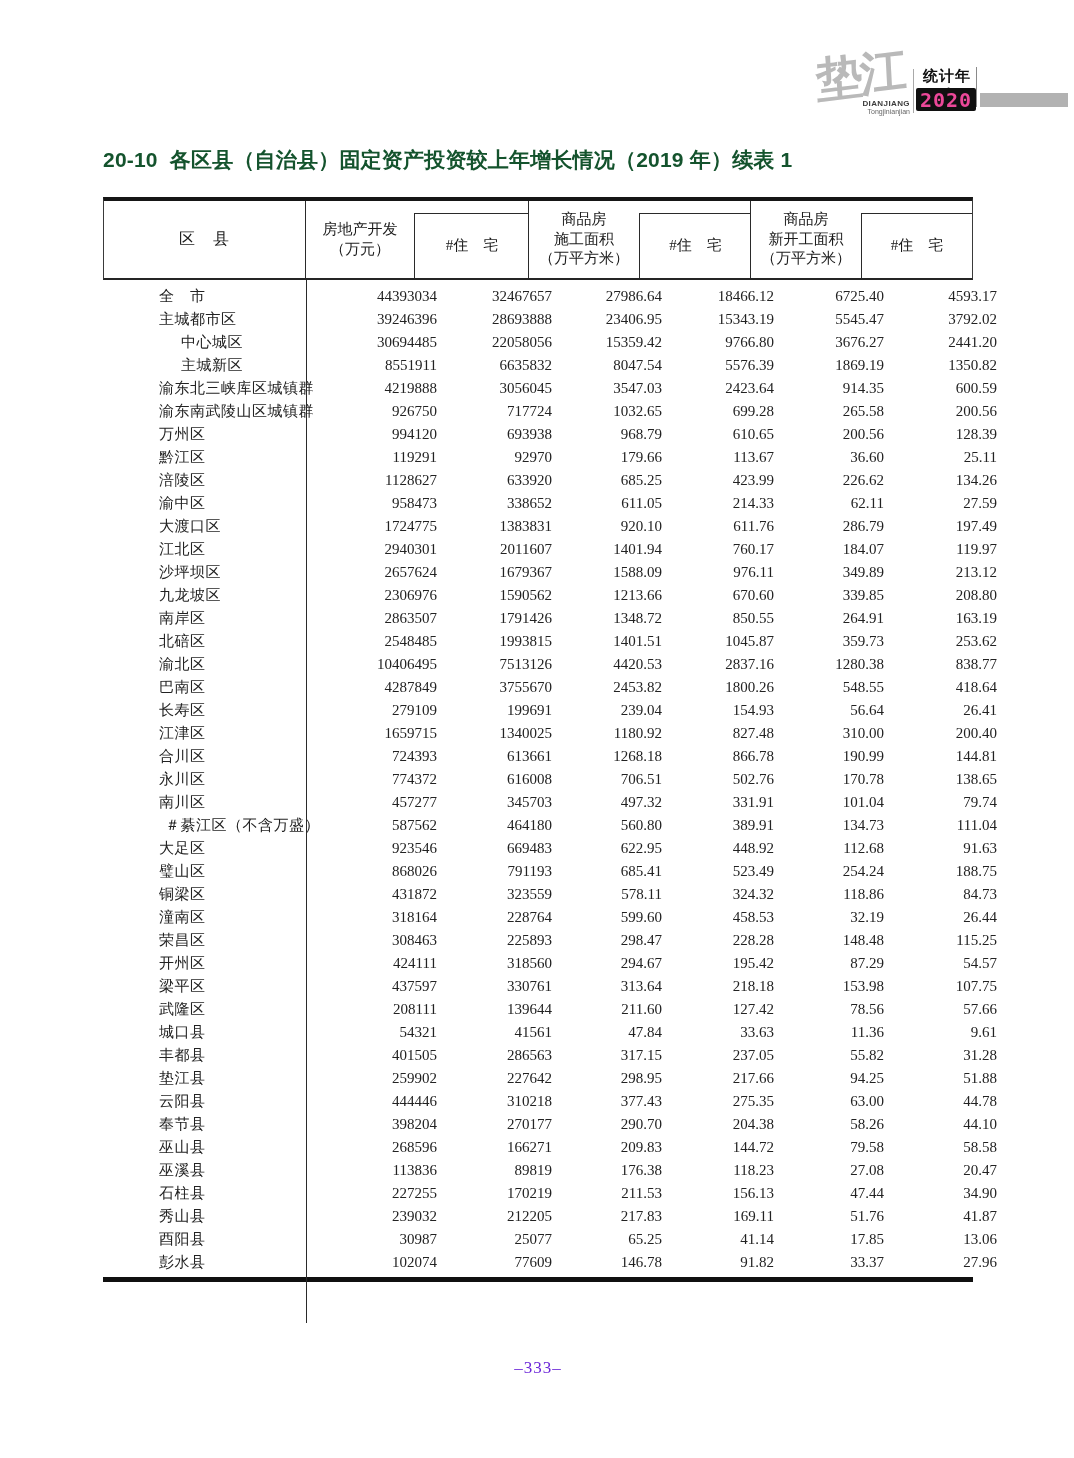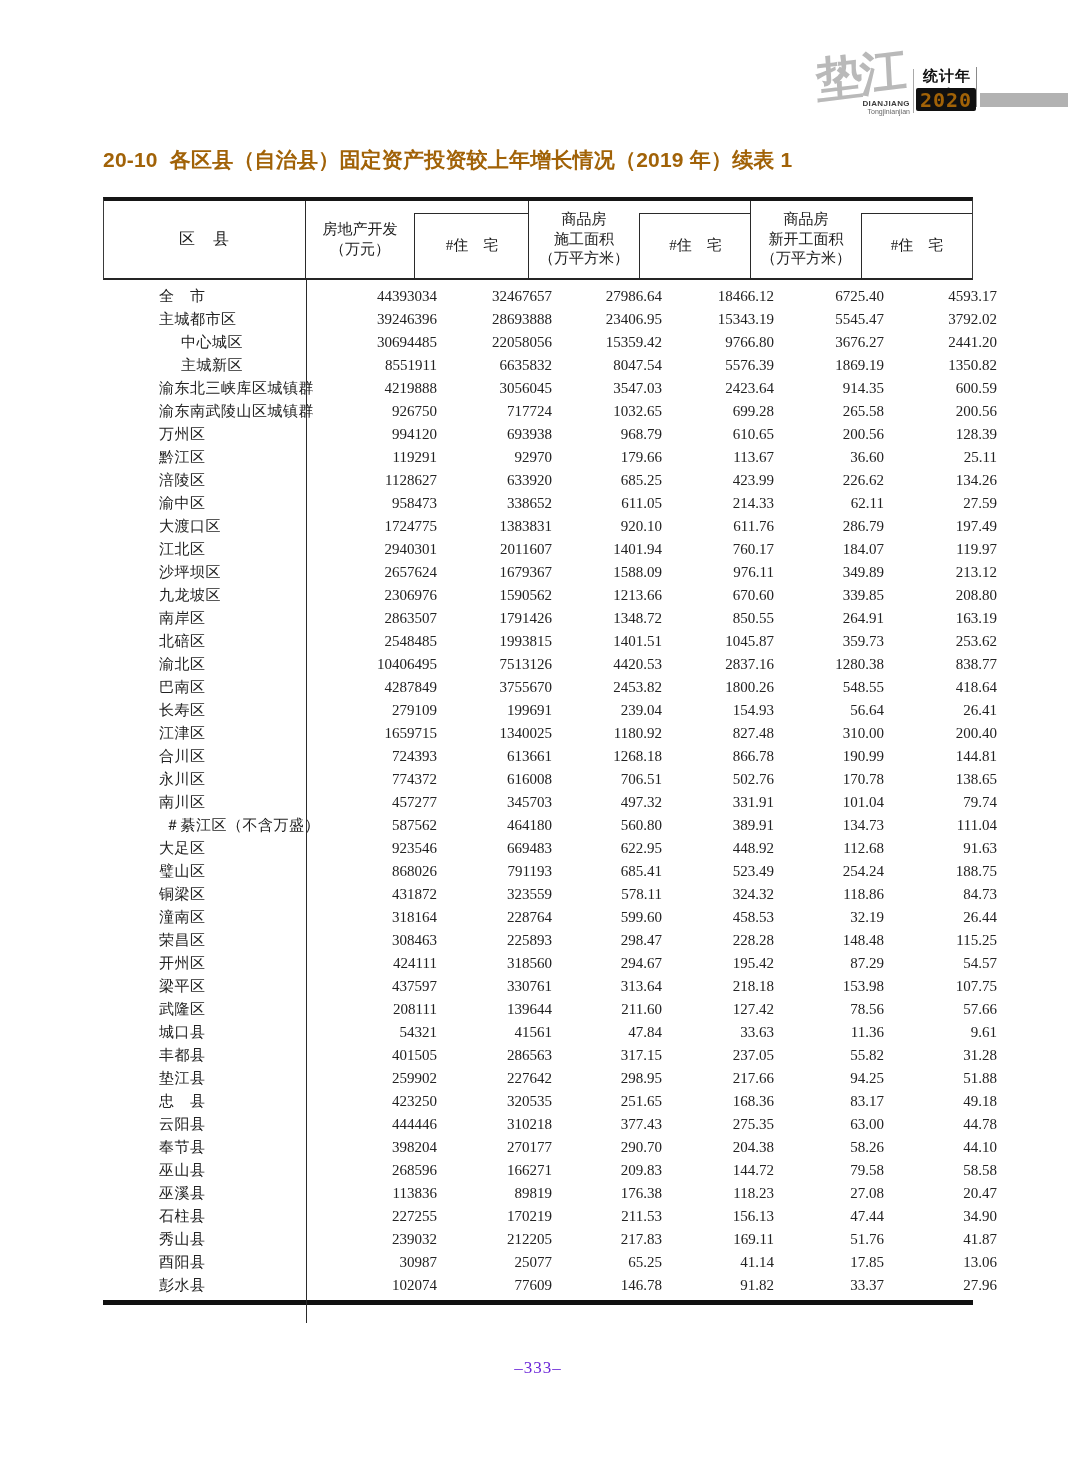--- a/index.html
+++ b/index.html
@@ -23,31 +23,31 @@
   .cap2 { font-size:7px; color:#666; }
   .logo-divider { position:absolute; left:913px; top:69px; width:1px; height:44px; background:#a9a9a9; }
   .logo-yearbook {
     position:absolute; left:918px; top:67px; width:58px; text-align:center;
     font-size:15px; font-weight:bold; letter-spacing:1px; color:#101010;
     font-family:"Liberation Sans","DejaVu Sans",sans-serif;
     border-right:1px solid #8a8a8a; padding-bottom:2px;
   }
   .logo-year {
     position:absolute; left:916px; top:88px; width:60px; height:23px;
-    background:#101010; color:#a16207; border-radius:2px;
+    background:#101010; color:#ec4899; border-radius:2px;
     display:flex; align-items:center; justify-content:center;
     font-family:"DejaVu Sans Mono","Liberation Mono",monospace;
     font-weight:bold; font-size:20px; letter-spacing:1px;
   }
   .logo-bar { position:absolute; left:980px; top:93px; width:88px; height:14px; background:#b2b2b2; }
 
   
   .title {
     position:absolute; left:103px; top:146px; margin:0;
-    font-size:21px; font-weight:bold; color:#a16207; letter-spacing:0.2px;
+    font-size:21px; font-weight:bold; color:#14532d; letter-spacing:0.2px;
     font-family:"Liberation Sans","DejaVu Sans",sans-serif; white-space:pre;
   }
 
   
   .table { position:absolute; left:103px; top:197px; width:870px; }
   .thead {
     display:flex; height:83px; box-sizing:border-box;
     border-top:4px solid #161616; border-bottom:2px solid #252525;
     border-left:1px solid #3a3a3a; border-right:1px solid #3a3a3a;
   }
@@ -429,29 +429,20 @@
         <div class="row">
           <div class="c c1 ind0">垫江县</div>
           <div class="c cnum c2">259902</div>
           <div class="c cnum c3">227642</div>
           <div class="c cnum c4">298.95</div>
           <div class="c cnum c5">217.66</div>
           <div class="c cnum c6">94.25</div>
           <div class="c cnum c7">51.88</div>
         </div>
         <div class="row">
-          <div class="c c1 ind0">忠　县</div>
-          <div class="c cnum c2">423250</div>
-          <div class="c cnum c3">320535</div>
-          <div class="c cnum c4">251.65</div>
-          <div class="c cnum c5">168.36</div>
-          <div class="c cnum c6">83.17</div>
-          <div class="c cnum c7">49.18</div>
-        </div>
-        <div class="row">
           <div class="c c1 ind0">云阳县</div>
           <div class="c cnum c2">444446</div>
           <div class="c cnum c3">310218</div>
           <div class="c cnum c4">377.43</div>
           <div class="c cnum c5">275.35</div>
           <div class="c cnum c6">63.00</div>
           <div class="c cnum c7">44.78</div>
         </div>
         <div class="row">
           <div class="c c1 ind0">奉节县</div>

